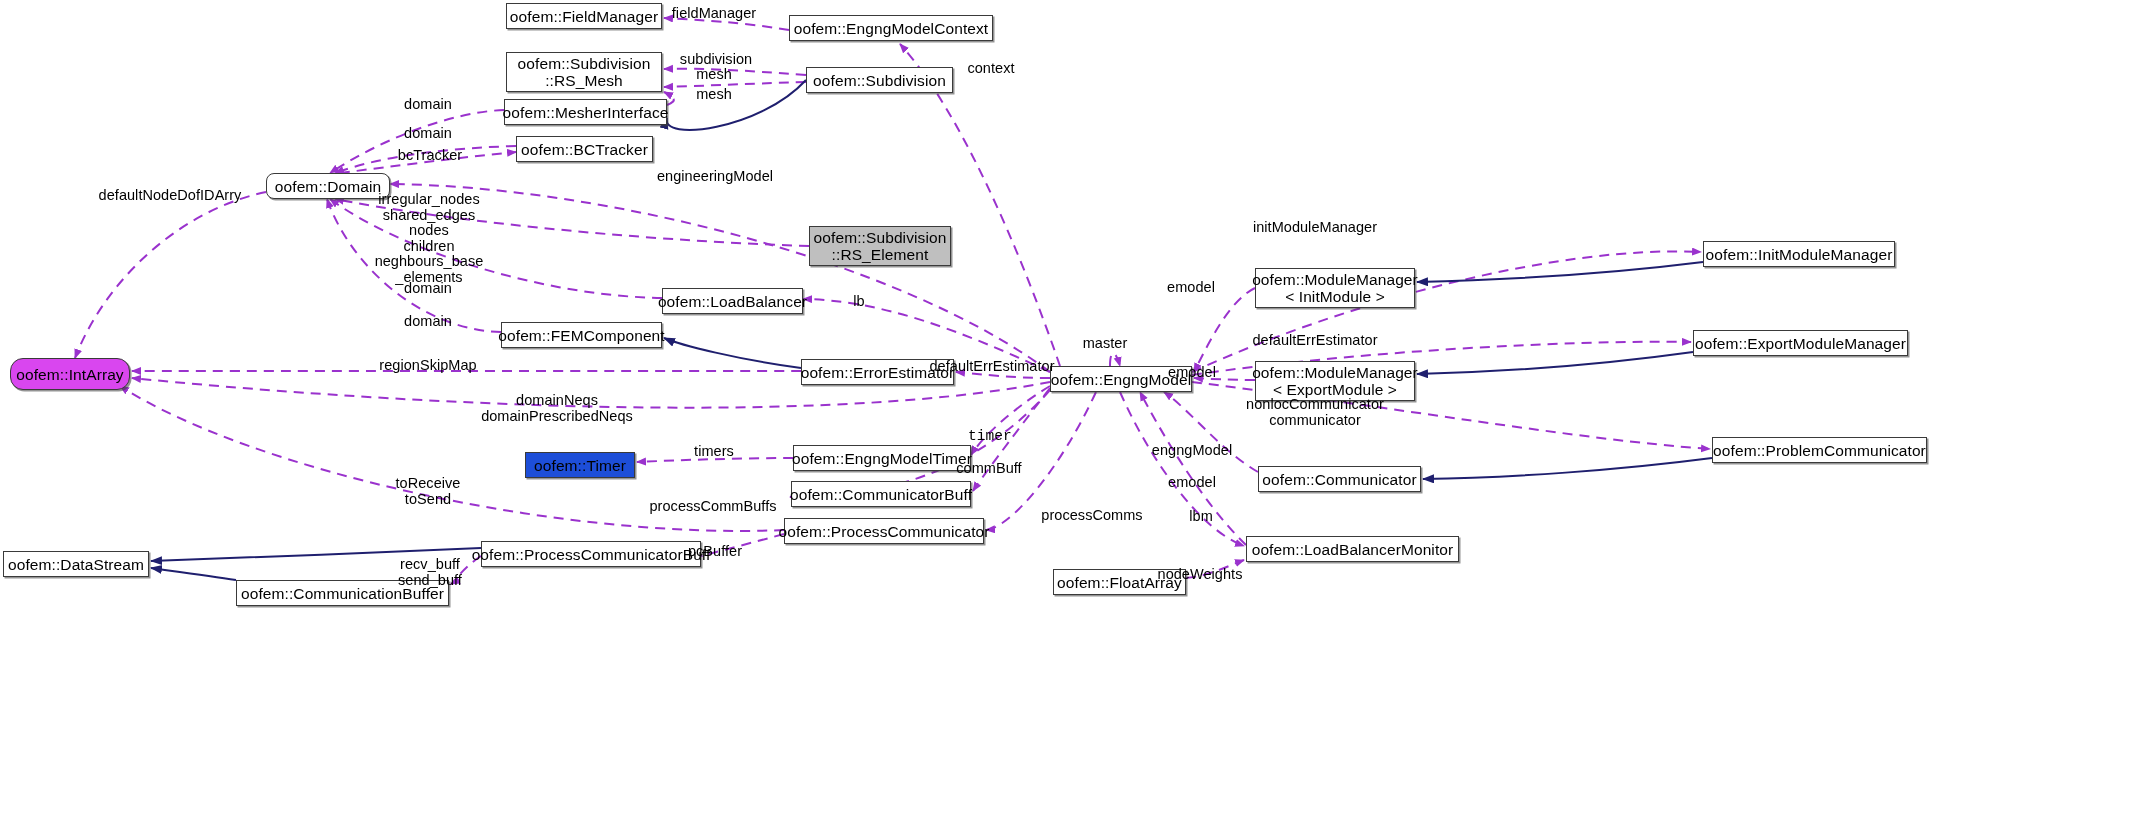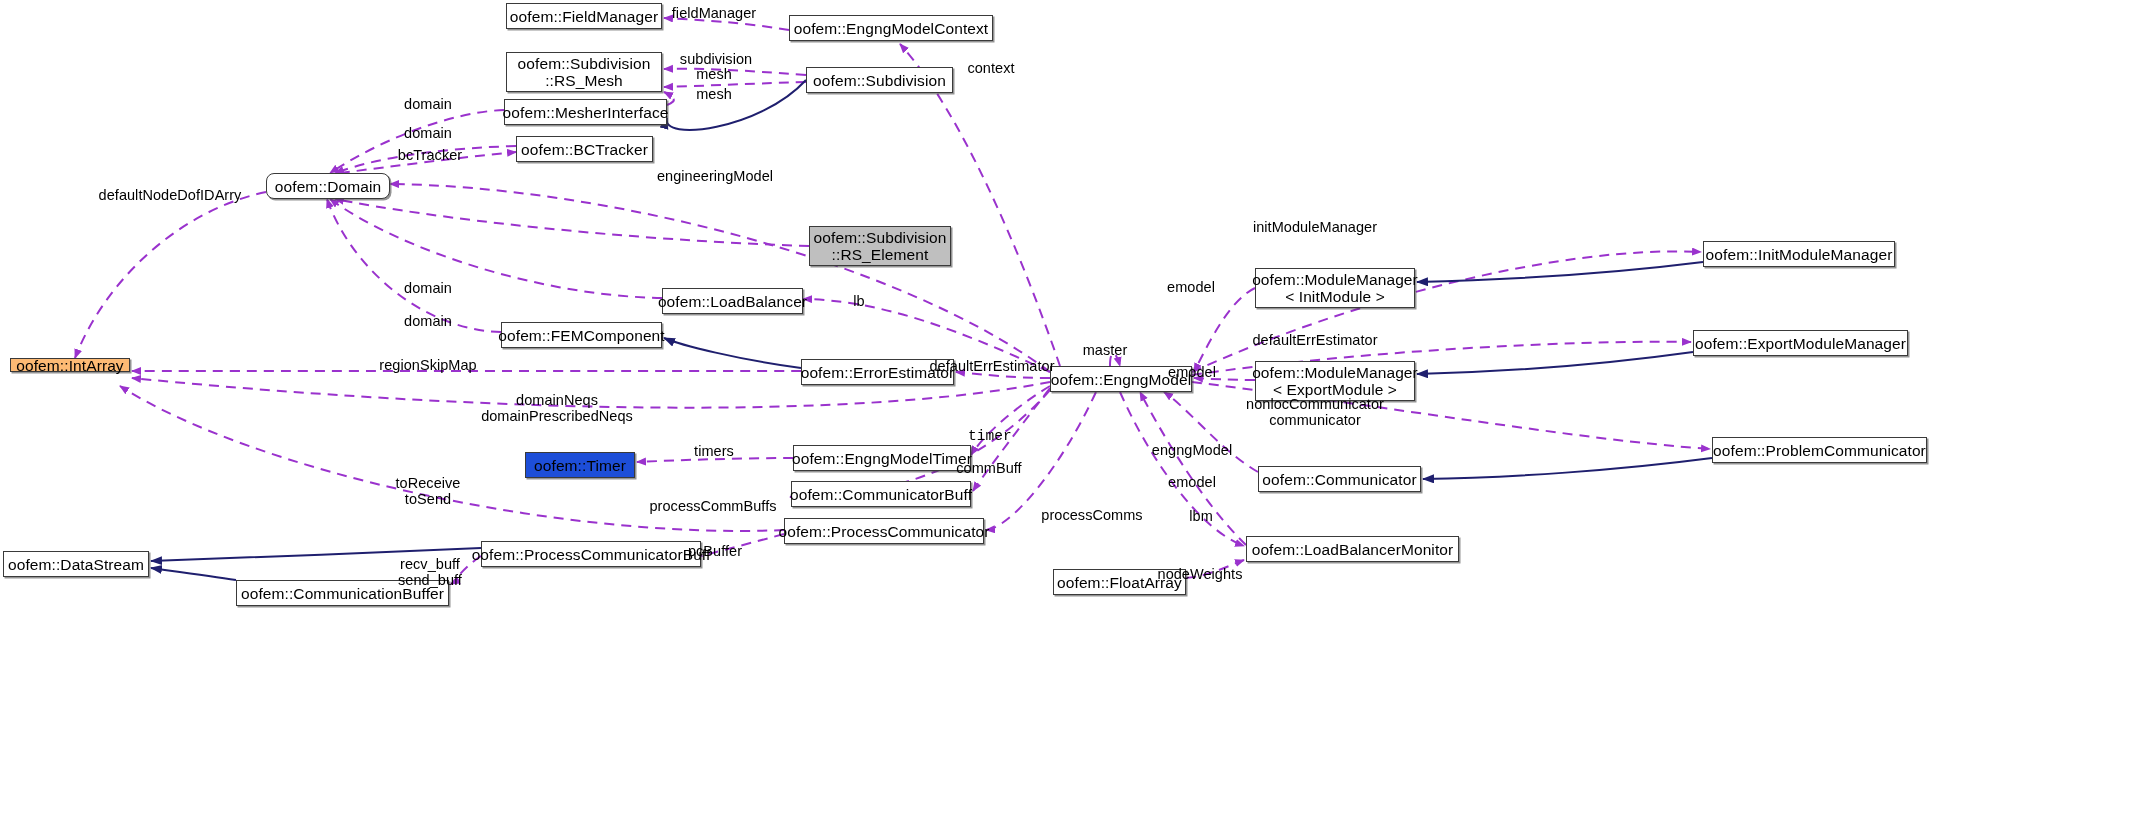--- a/index.html
+++ b/index.html
@@ -132,21 +132,21 @@
       <div class="node filled" style="left: 809px; top: 226px; width: 142px; height: 40px; border-color: rgb(58, 58, 58); background: rgb(191, 191, 191); color: rgb(0, 0, 0);">oofem::Subdivision
 ::RS_Element</div>
       <div class="node" style="left: 1703px; top: 241px; width: 192px; height: 26px; border-color: rgb(58, 58, 58); background: rgb(255, 255, 255); color: rgb(0, 0, 0);">oofem::InitModuleManager</div>
       <div class="node" style="left: 1255px; top: 268px; width: 160px; height: 40px; border-color: rgb(58, 58, 58); background: rgb(255, 255, 255); color: rgb(0, 0, 0);">oofem::ModuleManager
 &lt; InitModule &gt;</div>
       <div class="node" style="left: 662px; top: 288px; width: 141px; height: 26px; border-color: rgb(58, 58, 58); background: rgb(255, 255, 255); color: rgb(0, 0, 0);">oofem::LoadBalancer</div>
       <div class="node" style="left: 501px; top: 322px; width: 161px; height: 26px; border-color: rgb(58, 58, 58); background: rgb(255, 255, 255); color: rgb(0, 0, 0);">oofem::FEMComponent</div>
       <div class="node" style="left: 1693px; top: 330px; width: 215px; height: 26px; border-color: rgb(58, 58, 58); background: rgb(255, 255, 255); color: rgb(0, 0, 0);">oofem::ExportModuleManager</div>
       <div class="node" style="left: 1255px; top: 361px; width: 160px; height: 40px; border-color: rgb(58, 58, 58); background: rgb(255, 255, 255); color: rgb(0, 0, 0);">oofem::ModuleManager
 &lt; ExportModule &gt;</div>
-      <div class="node" style="left: 10px; top: 358px; width: 120px; height: 14px; border-color: rgb(58, 58, 58); background: #fdba74; color: rgb(0, 0, 0);">oofem::IntArray</div>
+      <div class="node" style="left: 10px; top: 358px; width: 120px; height: 32px; border-color: rgb(58, 58, 58); background: #d946ef; color: rgb(0, 0, 0); border-radius: 13px;">oofem::IntArray</div>
       <div class="node" style="left: 801px; top: 359px; width: 153px; height: 26px; border-color: rgb(58, 58, 58); background: rgb(255, 255, 255); color: rgb(0, 0, 0);">oofem::ErrorEstimator</div>
       <div class="node" style="left: 1050px; top: 366px; width: 142px; height: 26px; border-color: rgb(58, 58, 58); background: rgb(255, 255, 255); color: rgb(0, 0, 0);">oofem::EngngModel</div>
       <div class="node" style="left: 1712px; top: 437px; width: 215px; height: 26px; border-color: rgb(58, 58, 58); background: rgb(255, 255, 255); color: rgb(0, 0, 0);">oofem::ProblemCommunicator</div>
       <div class="node" style="left: 793px; top: 445px; width: 178px; height: 26px; border-color: rgb(58, 58, 58); background: rgb(255, 255, 255); color: rgb(0, 0, 0);">oofem::EngngModelTimer</div>
       <div class="node" style="left: 525px; top: 452px; width: 110px; height: 26px; border-color: rgb(58, 58, 58); background: #1d4ed8; color: rgb(0, 0, 0);">oofem::Timer</div>
       <div class="node" style="left: 1258px; top: 466px; width: 163px; height: 26px; border-color: rgb(58, 58, 58); background: rgb(255, 255, 255); color: rgb(0, 0, 0);">oofem::Communicator</div>
       <div class="node" style="left: 791px; top: 481px; width: 180px; height: 26px; border-color: rgb(58, 58, 58); background: rgb(255, 255, 255); color: rgb(0, 0, 0);">oofem::CommunicatorBuff</div>
       <div class="node" style="left: 784px; top: 518px; width: 200px; height: 26px; border-color: rgb(58, 58, 58); background: rgb(255, 255, 255); color: rgb(0, 0, 0);">oofem::ProcessCommunicator</div>
       <div class="node" style="left: 1246px; top: 536px; width: 213px; height: 26px; border-color: rgb(58, 58, 58); background: rgb(255, 255, 255); color: rgb(0, 0, 0);">oofem::LoadBalancerMonitor</div>
       <div class="node" style="left: 481px; top: 541px; width: 220px; height: 26px; border-color: rgb(58, 58, 58); background: rgb(255, 255, 255); color: rgb(0, 0, 0);">oofem::ProcessCommunicatorBuff</div>
@@ -158,28 +158,34 @@
       <div class="edge-label" style="left: 714px; top: 14px; color: rgb(0, 0, 0);">fieldManager</div>
       <div class="edge-label" style="left: 991px; top: 69px; color: rgb(0, 0, 0);">context</div>
       <div class="edge-label" style="left: 716px; top: 60px; color: rgb(0, 0, 0);">subdivision</div>
       <div class="edge-label" style="left: 714px; top: 75px; color: rgb(0, 0, 0);">mesh</div>
       <div class="edge-label" style="left: 714px; top: 95px; color: rgb(0, 0, 0);">mesh</div>
       <div class="edge-label" style="left: 428px; top: 105px; color: rgb(0, 0, 0);">domain</div>
       <div class="edge-label" style="left: 428px; top: 134px; color: rgb(0, 0, 0);">domain</div>
       <div class="edge-label" style="left: 430px; top: 156px; color: rgb(0, 0, 0);">bcTracker</div>
       <div class="edge-label" style="left: 715px; top: 177px; color: rgb(0, 0, 0);">engineeringModel</div>
       <div class="edge-label" style="left: 170px; top: 196px; color: rgb(0, 0, 0);">defaultNodeDofIDArry</div>
+      <div class="edge-label" style="left: 429px; top: 238px; color: rgb(0, 0, 0);">irregular_nodes
+shared_edges
+nodes
+children
+neghbours_base
+_elements</div>
       <div class="edge-label" style="left: 428px; top: 289px; color: rgb(0, 0, 0);">domain</div>
       <div class="edge-label" style="left: 428px; top: 322px; color: rgb(0, 0, 0);">domain</div>
       <div class="edge-label" style="left: 859px; top: 302px; color: rgb(0, 0, 0);">lb</div>
       <div class="edge-label" style="left: 1315px; top: 228px; color: rgb(0, 0, 0);">initModuleManager</div>
       <div class="edge-label" style="left: 1191px; top: 288px; color: rgb(0, 0, 0);">emodel</div>
       <div class="edge-label" style="left: 1315px; top: 341px; color: rgb(0, 0, 0);">defaultErrEstimator</div>
       <div class="edge-label" style="left: 1192px; top: 373px; color: rgb(0, 0, 0);">emodel</div>
-      <div class="edge-label" style="left: 1105px; top: 344px; color: rgb(0, 0, 0); margin-top: 7px;">master</div>
+      <div class="edge-label" style="left: 1105px; top: 344px; color: rgb(0, 0, 0);">master</div>
       <div class="edge-label" style="left: 428px; top: 366px; color: rgb(0, 0, 0);">regionSkipMap</div>
       <div class="edge-label" style="left: 992px; top: 367px; color: rgb(0, 0, 0);">defaultErrEstimator</div>
       <div class="edge-label" style="left: 1315px; top: 412px; color: rgb(0, 0, 0);">nonlocCommunicator
 communicator</div>
       <div class="edge-label" style="left: 557px; top: 408px; color: rgb(0, 0, 0);">domainNeqs
 domainPrescribedNeqs</div>
       <div class="edge-label" style="left: 990px; top: 437px; color: rgb(0, 0, 0); font-family: Liberation Mono, monospace;">timer</div>
       <div class="edge-label" style="left: 714px; top: 452px; color: rgb(0, 0, 0); text-align: right;">timers</div>
       <div class="edge-label" style="left: 1192px; top: 451px; color: rgb(0, 0, 0);">engngModel</div>
       <div class="edge-label" style="left: 989px; top: 469px; color: rgb(0, 0, 0);">commBuff</div>

